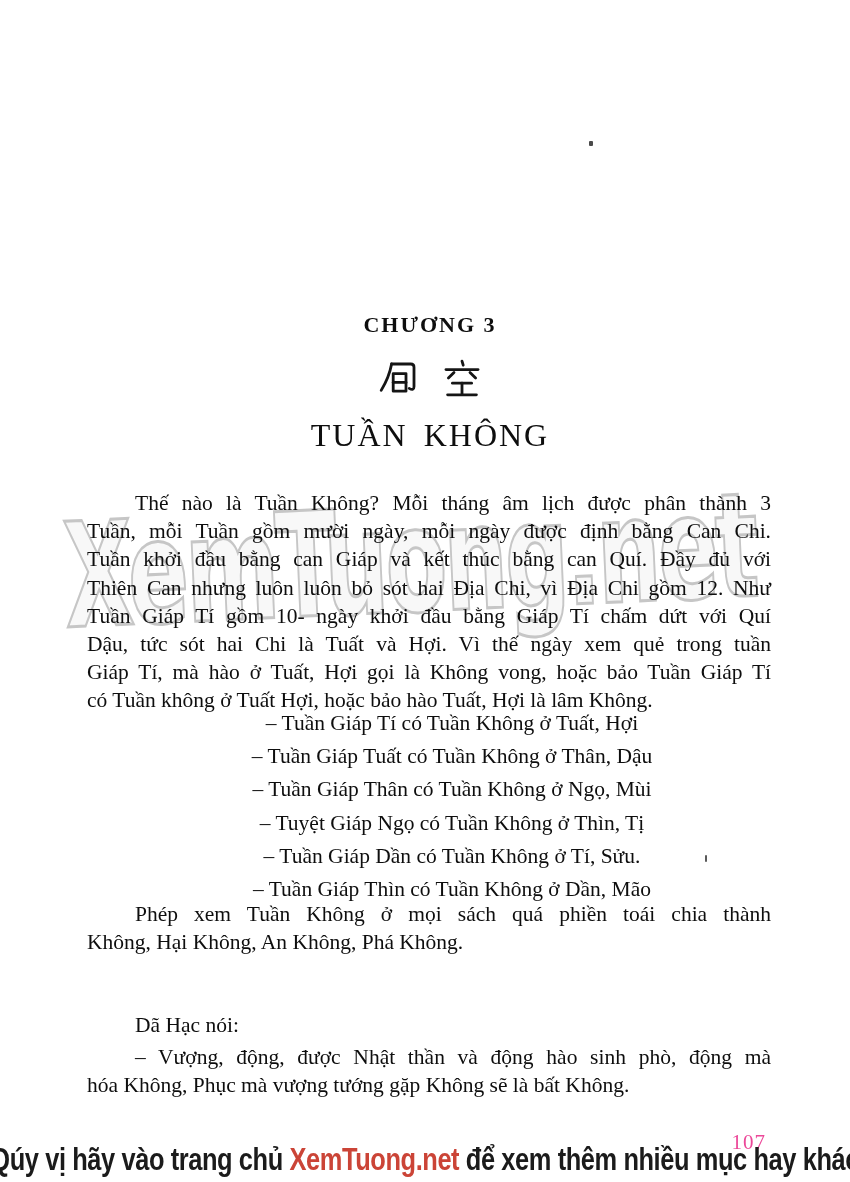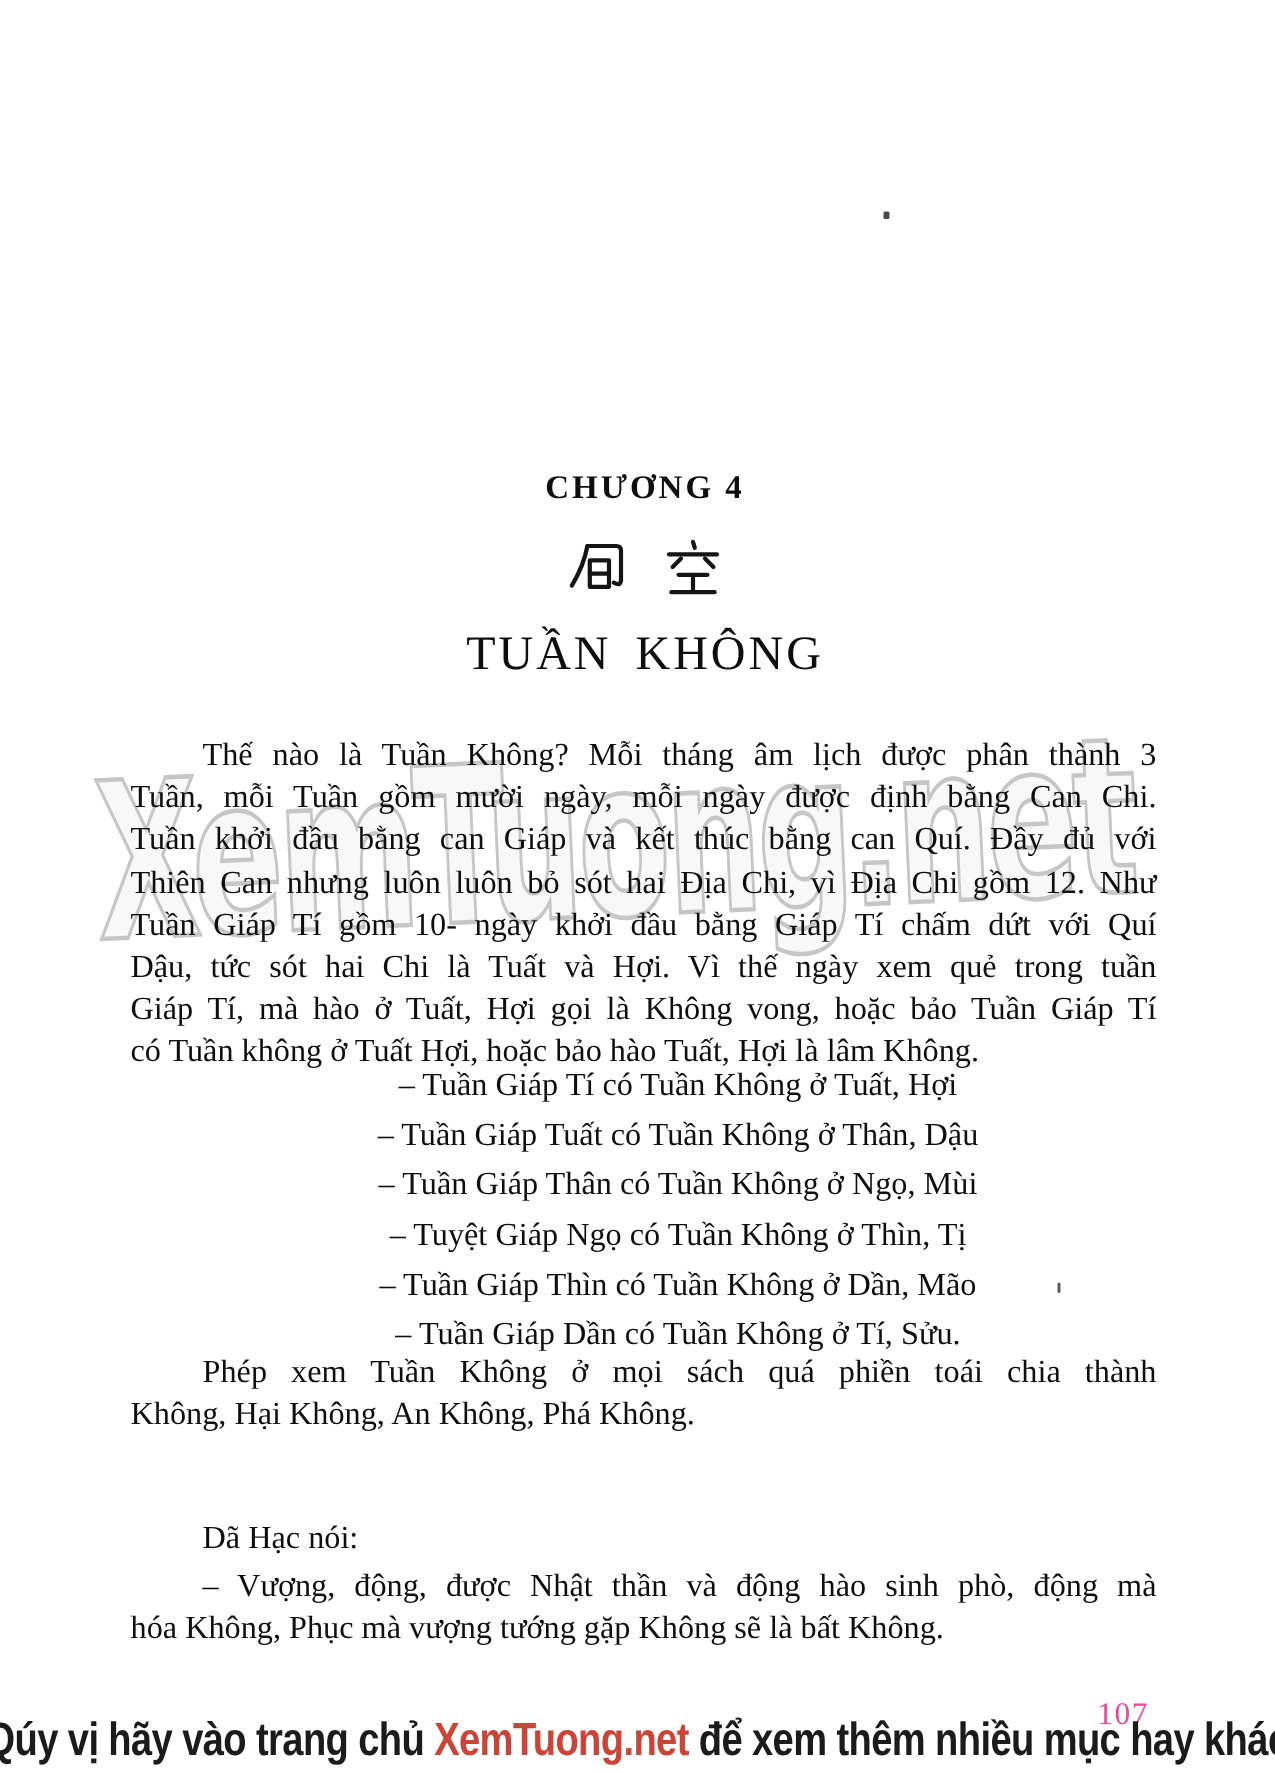--- a/index.html
+++ b/index.html
@@ -97,21 +97,21 @@
 </style>
 </head>
 <body>
 
 <div class="page">
 
   <div class="watermark">XemTuong.net</div>
 
   <div class="content">
 
-    <div class="chapter">CHƯƠNG 4</div>
+    <div class="chapter">CHƯƠNG 3</div>
 
     <div class="cjk-row" aria-label="旬 空">
 
       <svg width="40" height="44" viewBox="0 0 100 100">
         <path d="M34 10 C30 32 20 56 8 76"></path>
         <path d="M34 10 H82 Q90 10 90 18 V66 Q90 78 78 71"></path>
         <path d="M38 34 H70 V78 H38 Z"></path>
         <path d="M38 56 H70"></path>
       </svg>
 
@@ -139,22 +139,22 @@
         <div class="line">Dậu, tức sót hai Chi là Tuất và Hợi. Vì thế ngày xem quẻ trong tuần</div>
         <div class="line">Giáp Tí, mà hào ở Tuất, Hợi gọi là Không vong, hoặc bảo Tuần Giáp Tí</div>
         <div class="line last">có Tuần không ở Tuất Hợi, hoặc bảo hào Tuất, Hợi là lâm Không.</div>
       </div>
 
       <div class="para bullets">
         <div class="bullet">– Tuần Giáp Tí có Tuần Không ở Tuất, Hợi</div>
         <div class="bullet">– Tuần Giáp Tuất có Tuần Không ở Thân, Dậu</div>
         <div class="bullet">– Tuần Giáp Thân có Tuần Không ở Ngọ, Mùi</div>
         <div class="bullet">– Tuyệt Giáp Ngọ có Tuần Không ở Thìn, Tị</div>
+        <div class="bullet">– Tuần Giáp Dần có Tuần Không ở Tí, Sửu.</div>
         <div class="bullet">– Tuần Giáp Thìn có Tuần Không ở Dần, Mão</div>
-        <div class="bullet">– Tuần Giáp Dần có Tuần Không ở Tí, Sửu.</div>
       </div>
 
       <div class="para p2">
         <div class="line first">Phép xem Tuần Không ở mọi sách quá phiền toái chia thành</div>
         <div class="line last">Không, Hại Không, An Không, Phá Không.</div>
       </div>
 
       <div class="para quote-intro">Dã Hạc nói:</div>
 
       <div class="para p3">

